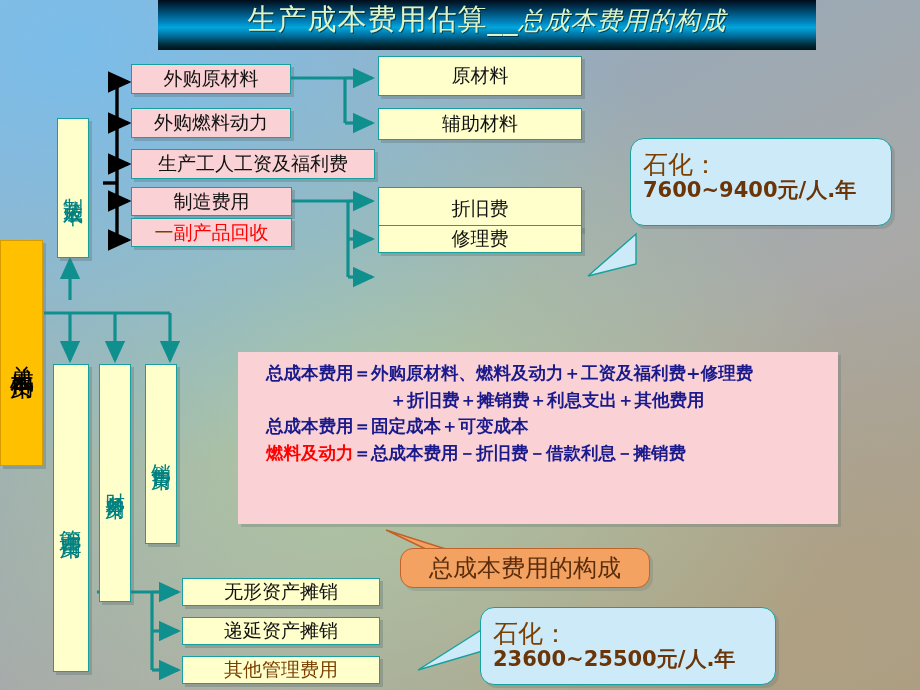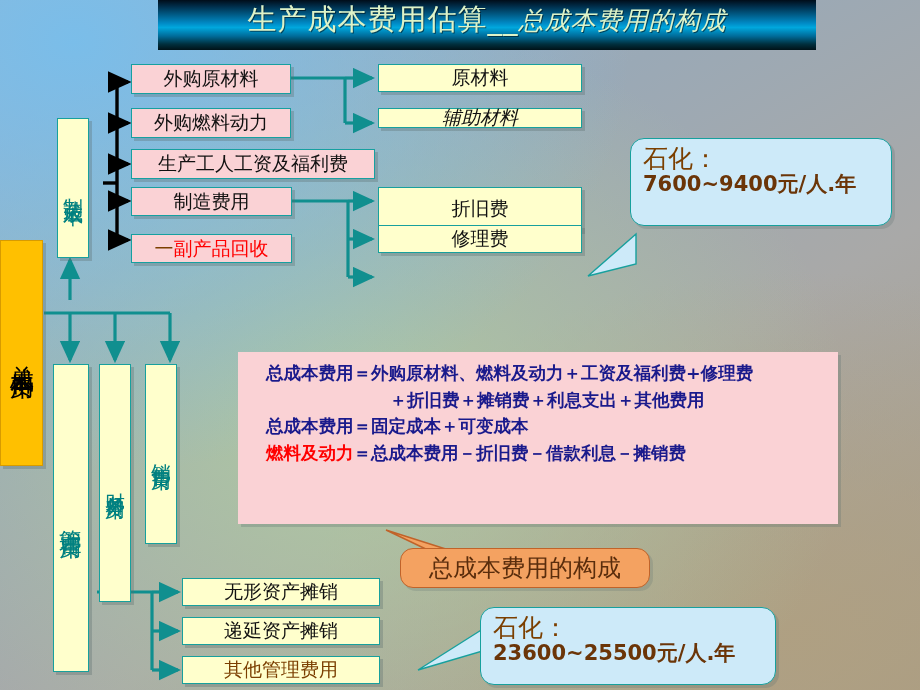--- a/index.html
+++ b/index.html
@@ -61,21 +61,21 @@
     font-family:"DejaVu Serif","Liberation Serif",serif;font-weight:bold;
   }
   #formula .l2{text-align:center;}
   #formula .em{color:#ff0000;}
 
   
   .callout{
     position:absolute;box-sizing:border-box;
     border:1.5px solid #17a09d;border-radius:14px;
     background:#cdeaf9;box-shadow:3px 3px 0 rgba(90,110,110,.25);
-    padding:6px 12px;
+    padding:12px 12px;
   }
   .callout .l1{font-size:25px;color:#7b3f00;line-height:1.12;}
   .callout .l2{font-size:21px;color:#6b3508;font-weight:bold;line-height:1.12;}
 </style>
 </head>
 <body>
 
 <div id="stage">
 
   <div class="banner">
@@ -160,31 +160,31 @@
   </div>
 
   <div class="box pink f19" style="left:131px;top:149px;width:244px;height:30px;">
     <span>生产工人工资及福利费</span>
   </div>
 
   <div class="box pink f19" style="left:131px;top:187px;width:161px;height:29px;">
     <span>制造费用</span>
   </div>
 
-  <div class="box pink f19" style="left:131px;top:234px;width:161px;height:29px;">
+  <div class="box pink f19" style="left:131px;top:218px;width:161px;height:29px;">
     <span>
       <span class="brown">一</span><span class="red-t">副产品回收</span>
     </span>
   </div>
 
-  <div class="box yel f19" style="left:378px;top:64px;width:204px;height:28px;">
+  <div class="box yel f19" style="left:378px;top:56px;width:204px;height:40px;">
     <span>原材料</span>
   </div>
 
-  <div class="box yel f19" style="left:378px;top:108px;width:204px;height:20px;font-style:italic;">
+  <div class="box yel f19" style="left:378px;top:108px;width:204px;height:32px;">
     <span>辅助材料</span>
   </div>
 
   <div class="box yel f19" style="left:378px;top:187px;width:204px;height:44px;">
     <span>折旧费</span>
   </div>
 
   <div class="box yel f19" style="left:378px;top:225px;width:204px;height:28px;">
     <span>修理费</span>
   </div>

